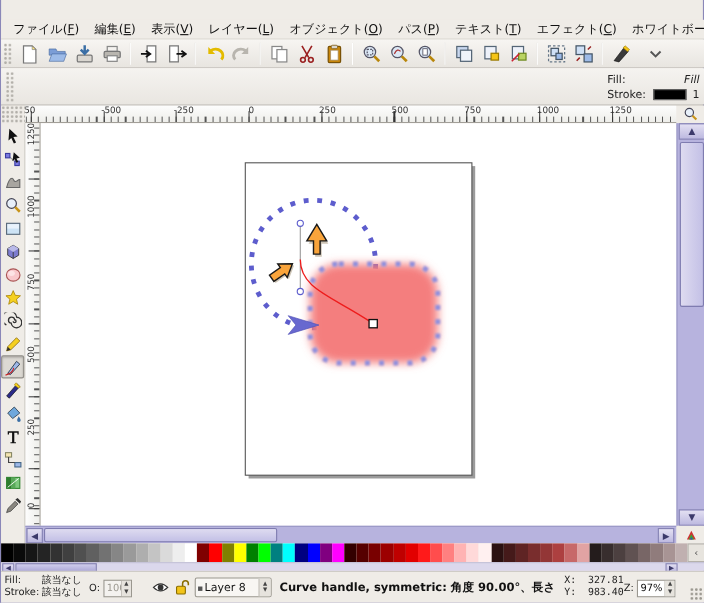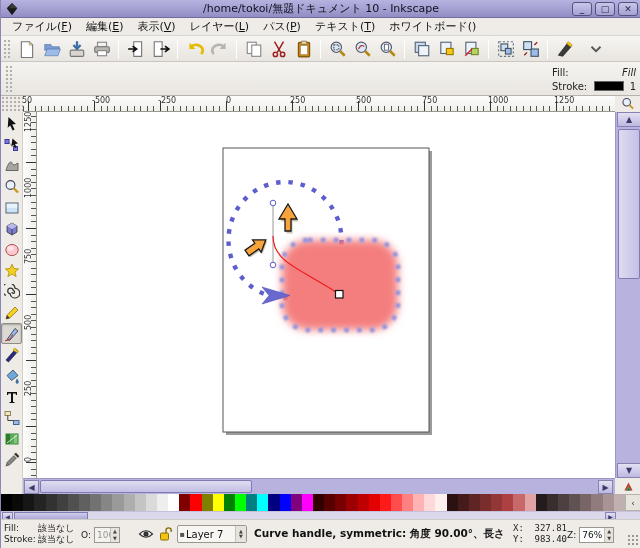--- a/index.html
+++ b/index.html
@@ -141,40 +141,30 @@
   #sb-z { position:absolute; left:566px; top:7px; display:flex; align-items:center; }
   #sb-z .spin-val { width:24px; text-align:center; color:#111; }
   #resize-grip { position:absolute; right:2px; bottom:2px; width:12px; height:12px;
     background-image:radial-gradient(circle,#9a978f 1px,transparent 1.3px); background-size:4px 4px; }
 </style>
 </head>
 <body>
 
 <div id="window">
 
-  <div id="titlebar">
-    <svg id="win-icon" viewBox="0 0 16 16">
-      <path d="M8 1l6 6-6 8-6-8z" fill="#1a1a1a"></path>
-        <path d="M8 1l6 6H5z" fill="#3a3a3a"></path>
-    </svg>
-    <div id="title-text">/home/tokoi/無題ドキュメント 10 - Inkscape</div>
-    <div id="win-buttons">
-        <div class="win-btn">_</div>
-        <div class="win-btn">□</div>
-        <div class="win-btn">✕</div>
-      </div>
-  </div>
 
   <div id="menubar">
       <span class="menu-item">ファイル(<u>F</u>)</span>
       <span class="menu-item">編集(<u>E</u>)</span>
       <span class="menu-item">表示(<u>V</u>)</span>
       <span class="menu-item">レイヤー(<u>L</u>)</span>
+      <span class="menu-item">オブジェクト(<u>O</u>)</span>
       <span class="menu-item">パス(<u>P</u>)</span>
       <span class="menu-item">テキスト(<u>T</u>)</span>
+      <span class="menu-item">エフェクト(<u>C</u>)</span>
       <span class="menu-item">ホワイトボード()</span>
     </div>
 
   <div id="toolbar1">
     <div class="grip"></div>
     <div id="tb-items" style="display:flex;align-items:center;">
         <div class="btn">
           <svg viewBox="0 0 16 16">
             <path d="M3 1.5h7l3 3v11H3z" fill="#fff" stroke="#777"></path>
             <path d="M10 1.5l3 3h-3z" fill="#ffe680" stroke="#777" stroke-width=".5"></path>
@@ -618,41 +608,41 @@
     <svg id="sb-eye" viewBox="0 0 16 16">
       <path d="M1.5 8 Q8 1.5 14.5 8 Q8 14.5 1.5 8 Z" fill="#fff" stroke="#333" stroke-width="1.1"></path>
       <circle cx="8" cy="8" r="2.6" fill="#333"></circle>
     </svg>
     <svg id="sb-lock" viewBox="0 0 16 16">
       <rect x="3.5" y="7" width="8" height="7" rx="1.2" fill="#f2c419" stroke="#8a6d00"></rect>
       <path d="M9 7 V4.5 a2.6 2.6 0 0 1 5.2 0 V6" fill="none" stroke="#8a6d00" stroke-width="1.4"></path>
     </svg>
     <div id="layer-combo">
       <span class="lc-icon">▪</span>
-      <span class="lc-text">Layer 7</span>
+      <span class="lc-text">Layer 8</span>
       <span class="lc-stepper">
           <div>▲</div>
           <div>▼</div>
         </span>
     </div>
     <div id="sb-message">Curve handle, symmetric: 角度 90.00°、長さ 114.29;</div>
     <div id="sb-xy">
       <div class="xy-row">
         <span class="xy-label">X:</span>
         <span class="xy-val">327.81</span>
       </div>
       <div class="xy-row">
         <span class="xy-label">Y:</span>
         <span class="xy-val">983.40</span>
       </div>
     </div>
     <div id="sb-z">
       <span>Z:</span>
       <span class="spinbox" style="background:#fff;">
-        <span class="spin-val">76%</span>
+        <span class="spin-val">97%</span>
         <span class="spin-arrows">
             <div>▲</div>
             <div>▼</div>
           </span>
       </span>
     </div>
     <div id="resize-grip"></div>
   </div>
 </div>
 

